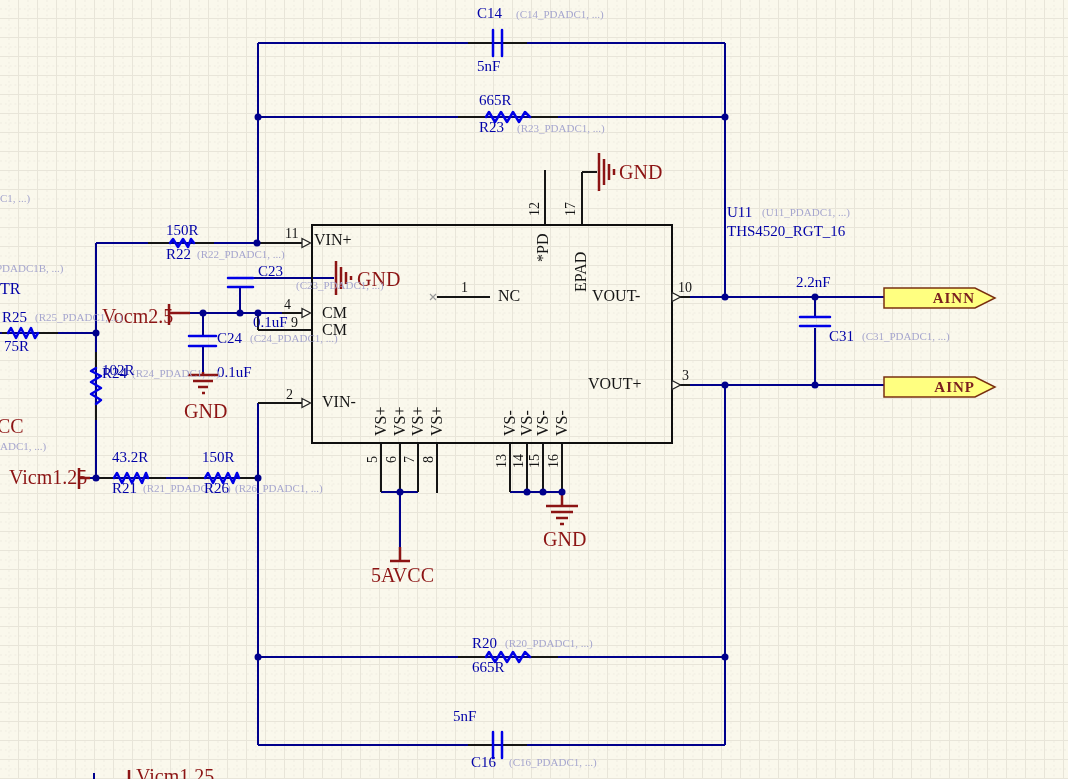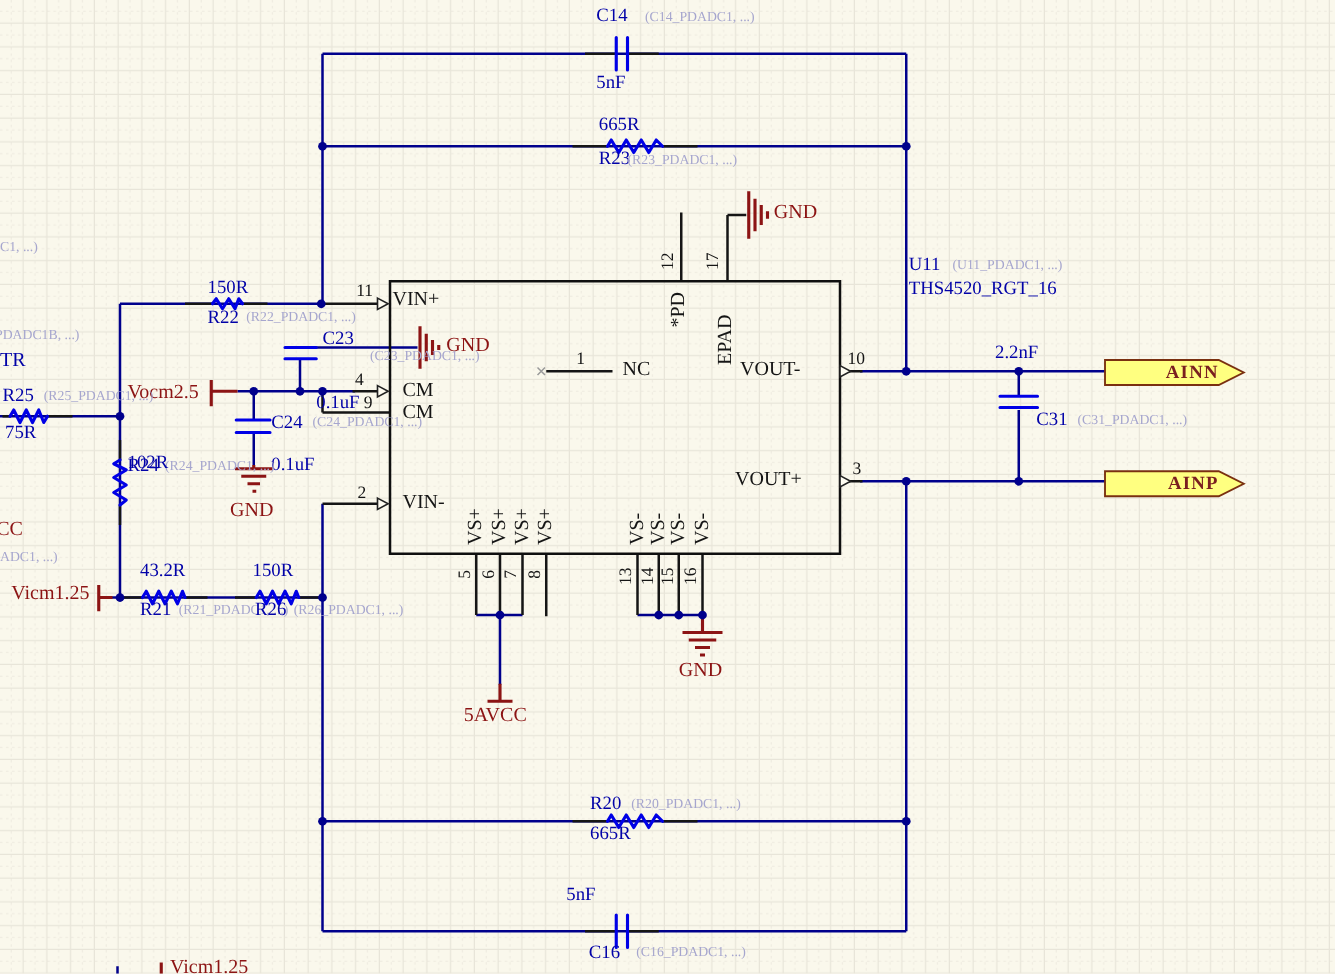--- a/index.html
+++ b/index.html
@@ -3,21 +3,21 @@
 <meta charset="utf-8">
 <style>
   html,body{margin:0;padding:0;}
   body{width:1068px;height:779px;overflow:hidden;font-family:"Liberation Serif",serif;}
   #canvas{position:relative;width:1068px;height:779px;background:#FAF8EC;overflow:hidden;}
   #canvas svg{position:absolute;left:0;top:0;}
   .t{position:absolute;white-space:nowrap;line-height:1.05;}
   .blue{color:#0202A8;font-size:15px;}
   .blue-lg{color:#0202A8;font-size:16px;}
   .gray{color:#A6A6CE;font-size:11px;}
-  .red{color:#8C1414;font-size:16px;}
+  .red{color:#8C1414;font-size:20px;}
   .pin-name{color:#151515;font-size:16px;}
   .pin-num{color:#151515;font-size:14px;}
   .rot{transform-origin:0 0;transform:rotate(-90deg);}
   .port-label{position:absolute;width:91px;text-align:right;color:#7A1F1F;
               font-size:15px;font-weight:bold;letter-spacing:1px;}
 </style>
 </head>
 <body>
 
 <div id="canvas">
@@ -121,21 +121,21 @@
     <polygon points="884,377 975,377 995,387 975,397 884,397"></polygon>
   </g>
 </svg>
 
 <div class="t blue" style="left:477px;top:6px">C14</div>
 <div class="t gray" style="left:516px;top:9px">(C14_PDADC1, ...)</div>
 <div class="t blue" style="left:477px;top:59px">5nF</div>
 
 <div class="t blue" style="left:479px;top:93px">665R</div>
 <div class="t blue" style="left:479px;top:120px">R23</div>
-<div class="t gray" style="left:502px;top:123px">(R23_PDADC1, ...)</div>
+<div class="t gray" style="left:517px;top:123px">(R23_PDADC1, ...)</div>
 
 <div class="t blue" style="left:727px;top:205px">U11</div>
 <div class="t gray" style="left:762px;top:207px">(U11_PDADC1, ...)</div>
 <div class="t blue" style="left:727px;top:224px">THS4520_RGT_16</div>
 
 <div class="t red" style="left:619px;top:162px">GND</div>
 <div class="t red" style="left:357px;top:269px">GND</div>
 <div class="t red" style="left:184px;top:401px">GND</div>
 <div class="t red" style="left:543px;top:529px">GND</div>
 <div class="t red" style="left:371px;top:565px">5AVCC</div>

